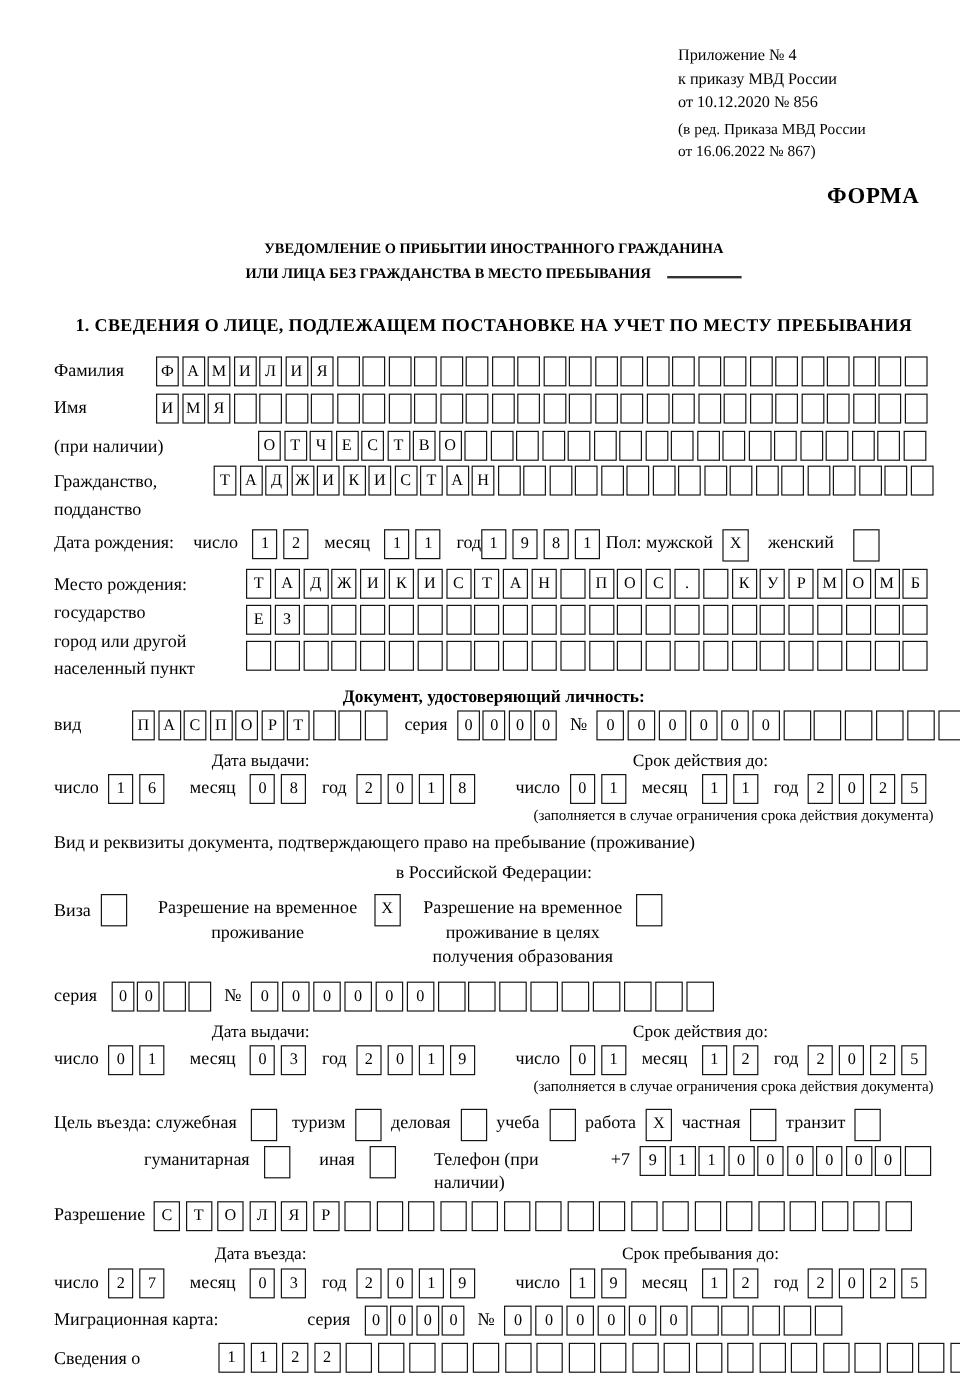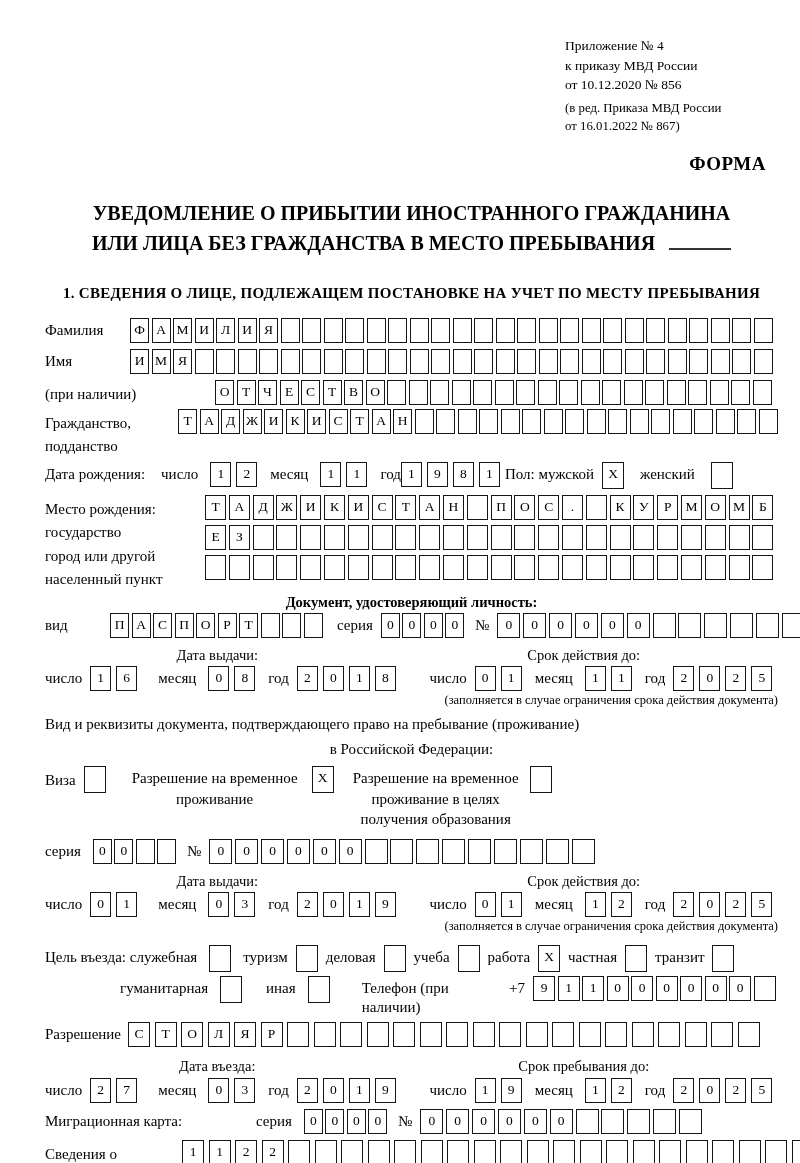--- a/index.html
+++ b/index.html
@@ -8,21 +8,21 @@
     width:800px;height:1163px;box-sizing:border-box;
     padding:36px 22px 8px 45px;
     background:#fff;color:#000;
     font-family:"Liberation Serif","DejaVu Serif",serif;
     font-size:15px;line-height:1.25;
     overflow:hidden;
   }
   .appendix{margin-left:520px;font-size:13.5px;line-height:1.45;}
   .appendix .amend{margin-top:4px;font-size:12.8px;}
   .forma{ text-align:right;font-weight:bold;font-size:19px;margin:16px 12px 0 0;letter-spacing:.5px;}
-  .title{ text-align:center;font-weight:bold;font-size:20px;margin-top:22px;line-height:1.5;}
+  .title{ text-align:center;font-weight:bold;font-size:12px;margin-top:22px;line-height:1.5;}
   .title .blank{display:inline-block;width:62px;border-bottom:2px solid #333;height:14px;margin-left:14px;}
   .sec-heading{font-weight:bold;font-size:15px;margin-top:26px;letter-spacing:.3px;text-align:center;}
 
   .frow{display:flex;align-items:flex-start;margin-top:6px;}
   .lbl{flex-shrink:0;padding-top:3px;}
   .sub{line-height:1.55;}
 
   .cells{white-space:nowrap;display:inline-block;}
   .cell{
     display:inline-block;box-sizing:border-box;
@@ -60,21 +60,21 @@
 <body>
 
 <div class="page">
 
   <div class="appendix">
     <div>Приложение № 4</div>
     <div>к приказу МВД России</div>
     <div>от 10.12.2020 № 856</div>
     <div class="amend">
       <div>(в ред. Приказа МВД России</div>
-      <div>от 16.01.2022 № 867)</div>
+      <div>от 16.06.2022 № 867)</div>
     </div>
   </div>
 
   <div class="forma">ФОРМА</div>
 
   <div class="title">
     <div>УВЕДОМЛЕНИЕ О ПРИБЫТИИ ИНОСТРАННОГО ГРАЖДАНИНА</div>
     <div><span>ИЛИ ЛИЦА БЕЗ ГРАЖДАНСТВА В МЕСТО ПРЕБЫВАНИЯ</span><span class="blank"></span></div>
   </div>
 

